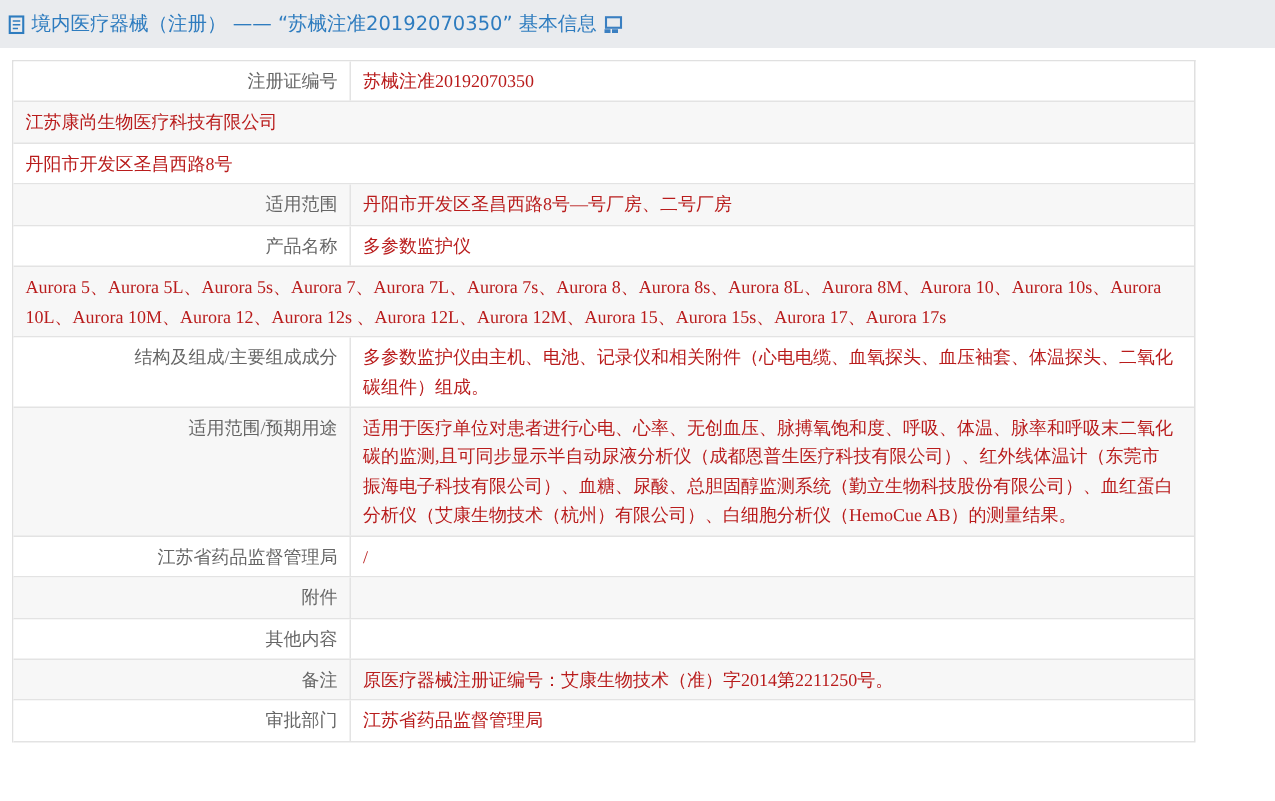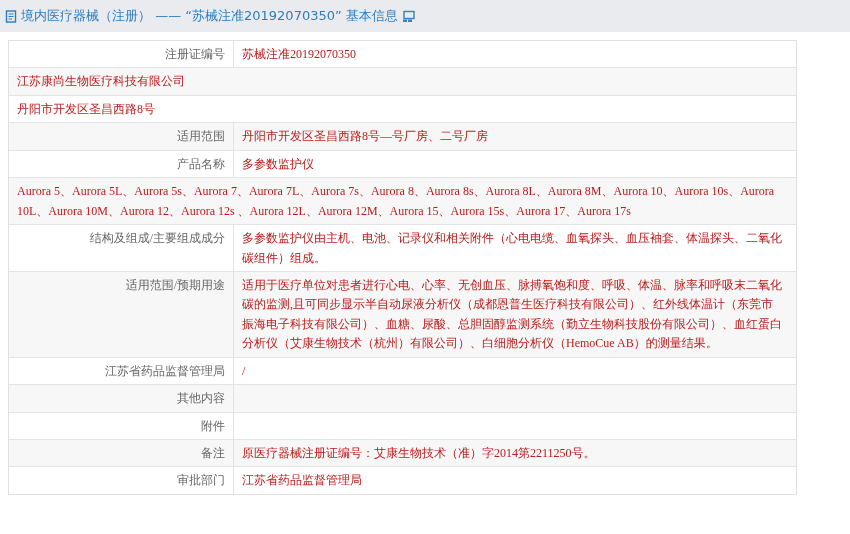--- a/index.html
+++ b/index.html
@@ -106,25 +106,25 @@
   </div>
   <div class="row">
     <div class="label-cell">适用范围/预期用途</div>
     <div class="value-cell">适用于医疗单位对患者进行心电、心率、无创血压、脉搏氧饱和度、呼吸、体温、脉率和呼吸末二氧化碳的监测,且可同步显示半自动尿液分析仪（成都恩普生医疗科技有限公司）、红外线体温计（东莞市振海电子科技有限公司）、血糖、尿酸、总胆固醇监测系统（勤立生物科技股份有限公司）、血红蛋白分析仪（艾康生物技术（杭州）有限公司）、白细胞分析仪（HemoCue AB）的测量结果。</div>
   </div>
   <div class="row">
     <div class="label-cell">江苏省药品监督管理局</div>
     <div class="value-cell">/</div>
   </div>
   <div class="row">
-    <div class="label-cell">其他内容</div>
+    <div class="label-cell">附件</div>
     <div class="value-cell"></div>
   </div>
   <div class="row">
-    <div class="label-cell">附件</div>
+    <div class="label-cell">其他内容</div>
     <div class="value-cell"></div>
   </div>
   <div class="row">
     <div class="label-cell">备注</div>
     <div class="value-cell">原医疗器械注册证编号：艾康生物技术（准）字2014第2211250号。</div>
   </div>
   <div class="row">
     <div class="label-cell">审批部门</div>
     <div class="value-cell">江苏省药品监督管理局</div>
   </div>

